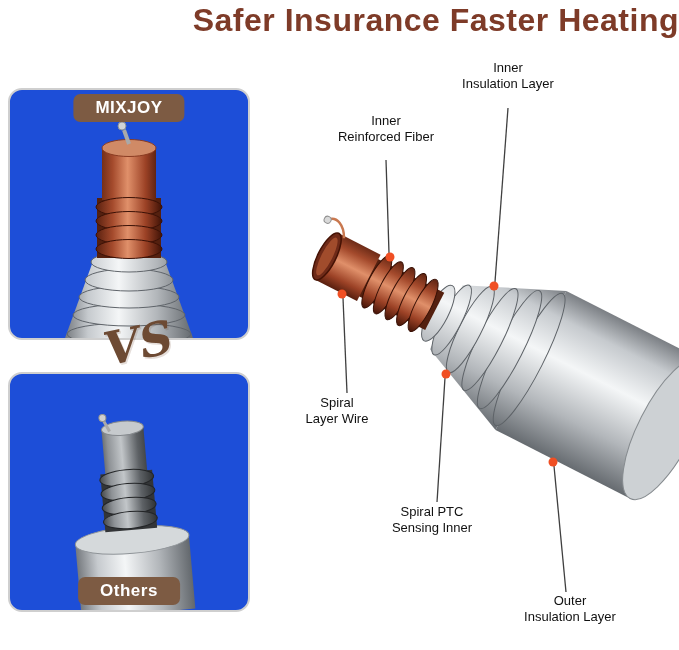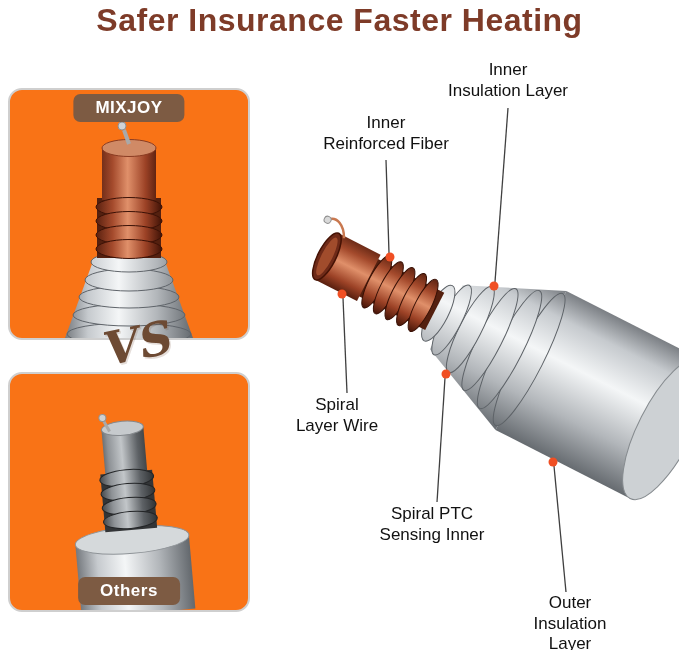--- a/index.html
+++ b/index.html
@@ -1,28 +1,28 @@
 <!DOCTYPE html>
 <html><head>
 <meta charset="utf-8">
 <style>
   html,body{margin:0;padding:0;background:#fff;}
   body{font-family:"Liberation Sans",sans-serif;}
   .page{position:relative;width:679px;height:650px;background:#fff;overflow:hidden;}
-  .title{position:absolute;top:2px;left:0;width:100%;text-align:center;font-size:32px;font-weight:800;color:#7e3b28;letter-spacing:.5px;margin:0;}
-  .cmp-box{position:absolute;left:8px;width:242px;border:2px solid #cfcfcf;border-radius:14px;background:#f97316;box-sizing:border-box;overflow:hidden;}
+  .title{position:absolute;top:2px;left:0;width:100%;text-align:right;font-size:32px;font-weight:800;color:#7e3b28;letter-spacing:.5px;margin:0;}
+  .cmp-box{position:absolute;left:8px;width:242px;border:2px solid #cfcfcf;border-radius:14px;background:#1d4ed8;box-sizing:border-box;overflow:hidden;}
   .box-mixjoy{top:88px;height:252px;}
   .box-others{top:372px;height:240px;}
   .badge{position:absolute;left:50%;transform:translateX(-50%);background:#7d5b43;color:#fff;font-weight:700;font-size:17px;letter-spacing:.5px;padding:4px 22px;border-radius:7px;white-space:nowrap;z-index:3;}
   .badge-top{top:4px;}
   .badge-bottom{bottom:5px;}
   .cmp-box svg{position:absolute;left:0;top:0;}
   .vs{position:absolute;left:104px;top:316px;z-index:4;font-family:"DejaVu Serif",serif;font-style:italic;font-weight:700;font-size:46px;color:#6d4a33;transform:rotate(-12deg);text-shadow:1px 2px 0 rgba(109,74,51,.18);}
   .diagram{position:absolute;left:0;top:0;}
-  .callout{position:absolute;transform:translateX(-50%);text-align:center;font-size:17px;line-height:1.22;color:#111;white-space:pre-line;}
+  .callout{position:absolute;transform:translateX(-50%);text-align:center;font-size:13px;line-height:1.22;color:#111;white-space:pre-line;}
   .co-line{stroke:#3f3f3f;stroke-width:1.3;}
 </style>
 </head>
 <body>
 
 <div class="page">
 
   <h1 class="title">Safer Insurance Faster Heating</h1>
 
   <div class="cmp-box box-mixjoy">

